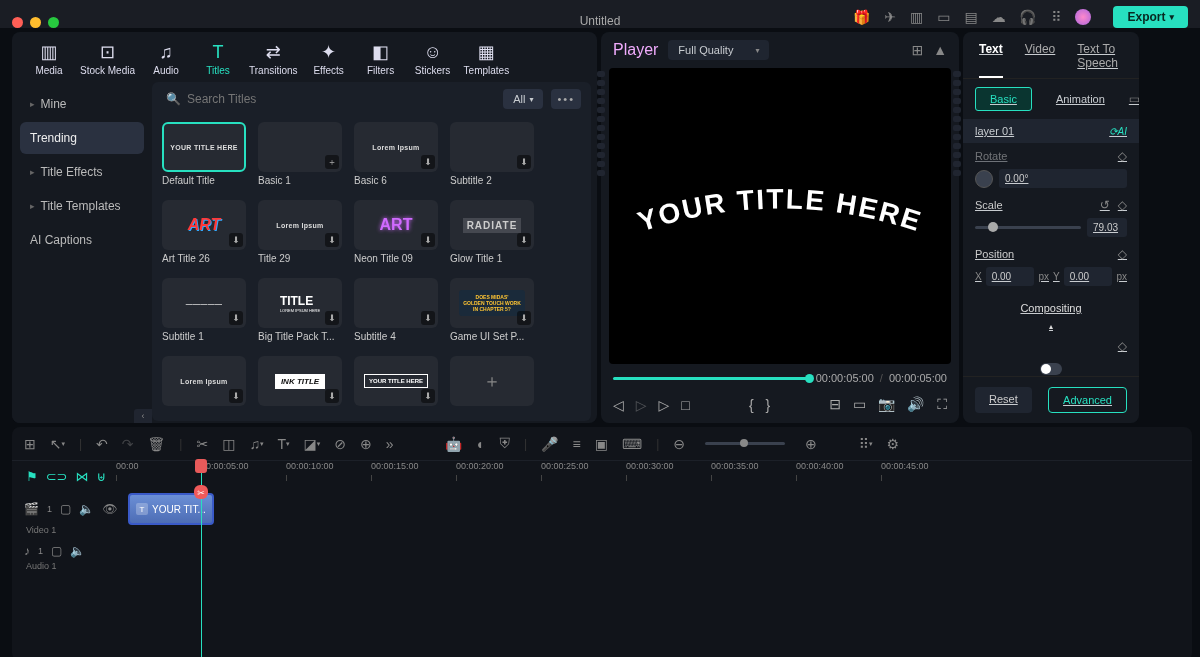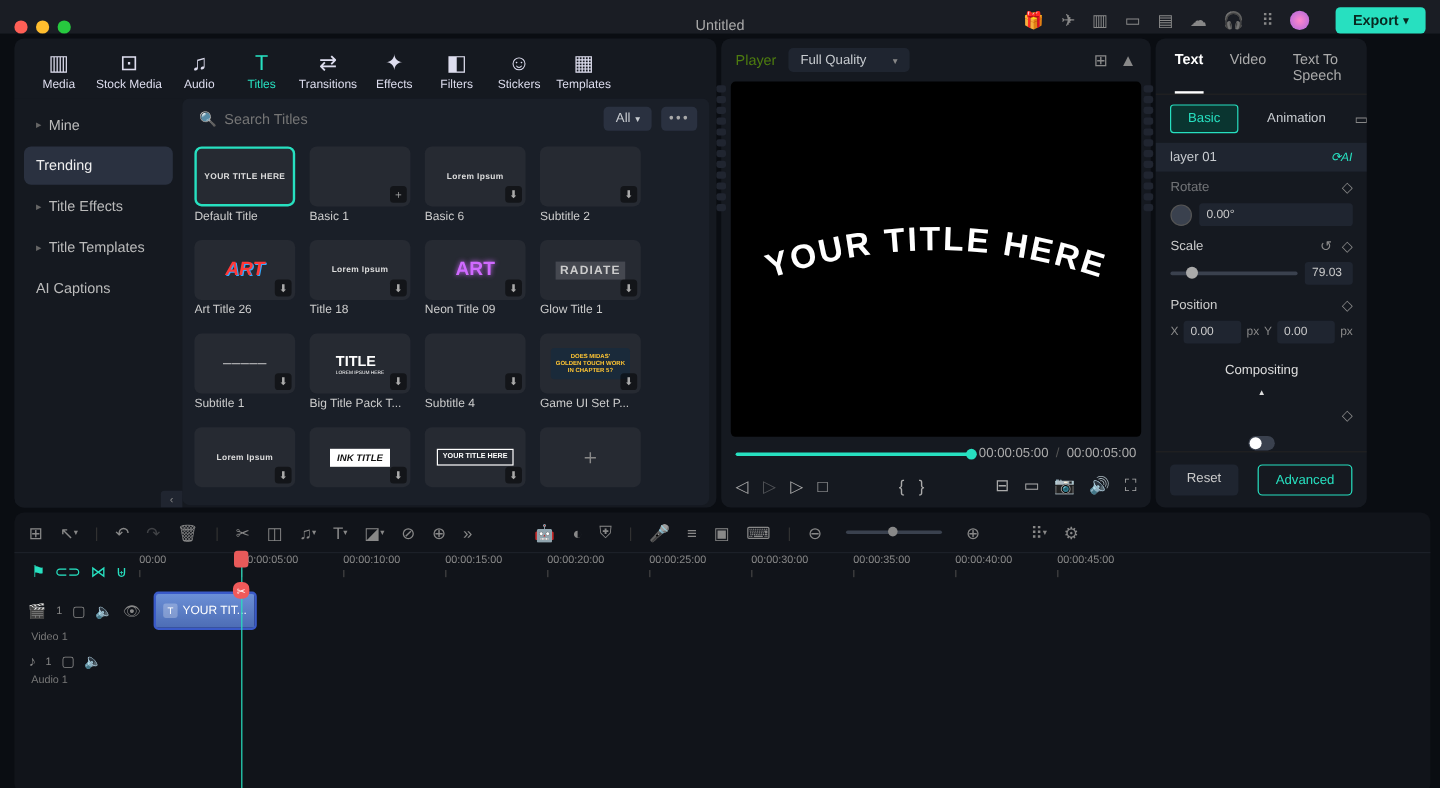--- a/index.html
+++ b/index.html
@@ -33,34 +33,34 @@
   .more-btn { background:#2a3140;border-radius:4px;padding:4px 6px;cursor:pointer;color:#aaa;font-size:11px;letter-spacing:2px;}
   .grid { display: grid; grid-template-columns: repeat(4, 92px); gap: 8px 4px; padding: 6px 10px; overflow-y:auto; flex:1;}
   .tile { width: 88px; }
   .thumb { width: 84px; height: 50px; background: #262a32; border-radius: 6px; position: relative; display:flex;align-items:center;justify-content:center;overflow:hidden;}
   .thumb.selected { border: 2px solid #27e0c0; }
   .thumb .tt { color:#ddd;font-size:7px;font-weight:600;text-align:center;padding:2px;letter-spacing:0.3px;}
   .dl { position: absolute; bottom: 3px; right: 3px; width:14px;height:14px;border-radius:3px;background:rgba(0,0,0,0.5);display:flex;align-items:center;justify-content:center;color:#aaa;font-size:9px;}
   .tile-label { font-size: 10px; color: #ccc; margin-top: 3px; white-space: nowrap; overflow:hidden; text-overflow: ellipsis; max-width:84px;}
   .center-panel { width: 358px; background: #151920; border-radius: 8px; margin: 4px 4px 0 0; display:flex;flex-direction:column;}
   .player-head { display:flex;align-items:center;padding:8px 12px;gap:10px;}
-  .player-lbl { color:#4d7c0f;font-size:12px;}
+  .player-lbl { color:#f0abfc;font-size:16px;}
   .quality-dd { background:#1f2530;padding:4px 10px;border-radius:4px;font-size:11px;display:flex;align-items:center;gap:22px;cursor:pointer;}
   .player-head-icons { margin-left:auto;display:flex;gap:10px;color:#888;font-size:14px;}
   .preview { flex:1; background:#000; border-radius:4px; margin:0 8px; display:flex;align-items:center;justify-content:center;position:relative;}
   .film-strip { position:absolute;top:0;width:10px;height:100%;display:flex;flex-direction:column;gap:3px;padding:3px 0;}
   .film-strip.l { left:-12px; } .film-strip.r { right:-12px; }
   .film-strip div { width:8px;height:6px;background:#202530;border-radius:2px;}
   .play-row { display:flex;align-items:center;gap:6px;padding:8px 12px;color:#999;}
   .prog { flex:1;height:3px;background:#27e0c0;border-radius:2px;position:relative;}
   .prog::after { content:'';position:absolute;right:-4px;top:-3px;width:9px;height:9px;background:#27e0c0;border-radius:50%;}
   .time { font-size:11px;color:#aaa;}
   .controls { display:flex;align-items:center;justify-content:space-between;padding:4px 12px 10px 12px;color:#aaa;}
   .ctrl-group { display:flex;gap:12px;font-size:14px;}
-  .right-panel { width: 176px; background: #151920; border-radius: 8px; margin: 4px 8px 0 0; display:flex;flex-direction:column;overflow:hidden;}
+  .right-panel { width: 176px; background: #151920; border-radius: 8px; margin: 4px 8px 0 0; display:flex;flex-direction:column;overflow:hidden;text-decoration:underline;}
   .prop-tabs { display:flex;padding:10px 16px 0 16px;gap:22px;border-bottom:1px solid #222;}
   .prop-tab { padding-bottom:8px;font-size:12px;color:#aaa;cursor:pointer;}
   .prop-tab.active { color:#fff;font-weight:600;border-bottom:2px solid #fff;}
   .sub-tabs { display:flex;align-items:center;padding:8px 12px;gap:10px;}
   .sub-tab { padding:5px 14px;border-radius:3px;font-size:11px;cursor:pointer;}
   .sub-tab.active { background:#0a3530;color:#27e0c0;border:1px solid #27e0c0;}
   .layer-row { background:#1f2530;padding:6px 12px;font-size:11px;display:flex;align-items:center;justify-content:space-between;}
   .ai-badge { color:#27e0c0;font-size:10px;font-style:italic;}
   .props { padding:6px 12px;display:flex;flex-direction:column;gap:10px;overflow-y:auto;flex:1;}
   .prop-sec { display:flex;flex-direction:column;gap:6px;}
@@ -238,21 +238,21 @@
                 <div style="font-size:16px;font-weight:900;color:#ff3838;font-style:italic;text-shadow:1px 1px 0 #3af;">ART</div>
                 <div class="dl">⬇</div>
               </div>
               <div class="tile-label">Art Title 26</div>
             </div>
             <div class="tile">
               <div class="thumb">
                 <div class="tt">Lorem Ipsum</div>
                 <div class="dl">⬇</div>
               </div>
-              <div class="tile-label">Title 18</div>
+              <div class="tile-label">Title 29</div>
             </div>
             <div class="tile">
               <div class="thumb">
                 <div style="font-size:16px;font-weight:900;color:#d06aff;text-shadow:0 0 4px #d06aff;">ART</div>
                 <div class="dl">⬇</div>
               </div>
               <div class="tile-label">Neon Title 09</div>
             </div>
             <div class="tile">
               <div class="thumb">

